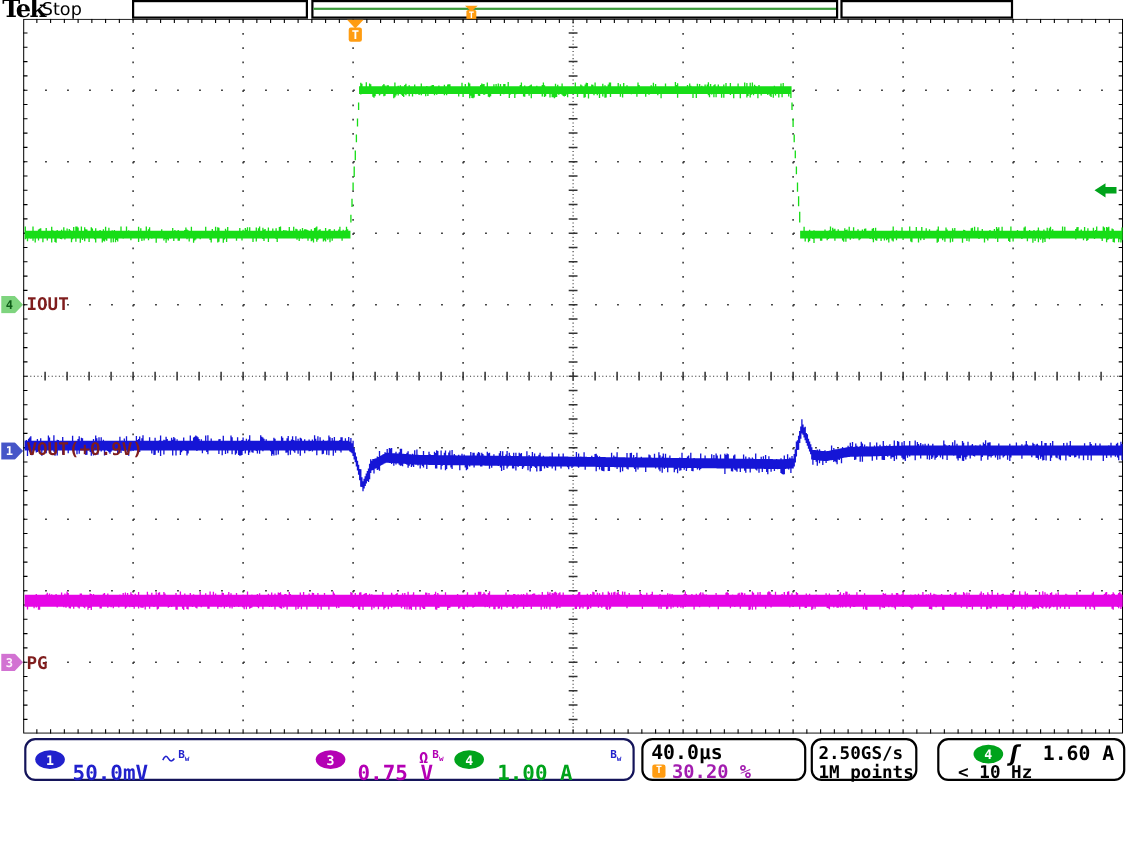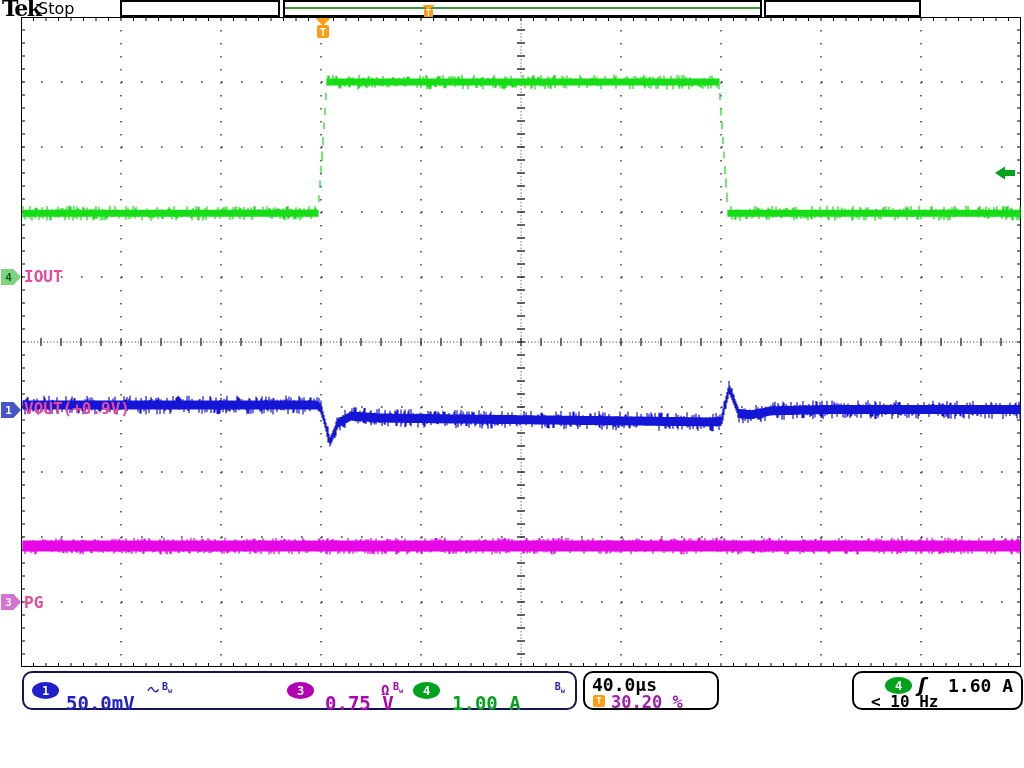--- a/index.html
+++ b/index.html
@@ -17,28 +17,28 @@
   
   #scope-svg{left:21px;top:17px;}
   
   .chmark{position:absolute;width:20px;height:16px;box-sizing:border-box;padding-right:5px;
           clip-path:polygon(0 0,62% 0,100% 50%,62% 100%,0 100%);
           display:flex;align-items:center;justify-content:center;
           font:700 11px "DejaVu Sans Mono",monospace;}
   #mark-ch4{left:1px;top:269px;background:#7ed47e;color:#0e5c18;}
   #mark-ch1{left:1px;top:402px;background:#4656c8;color:#fff;}
   #mark-ch3{left:1px;top:594px;background:#d272d2;color:#fdf2fd;}
-  .trace-label{position:absolute;font:700 16px "DejaVu Sans Mono",monospace;color:#ec4899;z-index:5;}
+  .trace-label{position:absolute;font:700 16px "DejaVu Sans Mono",monospace;color:#7f1d1d;z-index:5;}
   #label-iout{left:24px;top:267px;}
   #label-vout{left:24px;top:399px;}
   #label-pg{left:24px;top:593px;}
   
   .bbar-box{position:absolute;top:671px;height:39px;border:2px solid #000;border-radius:10px;background:#fff;box-sizing:border-box;}
   #vbox{left:22px;width:555px;border-color:#14145a;}
-  #tbox{left:583px;width:136px;}
+  #tbox{left:583px;width:150px;}
   #sbox{left:737px;width:97px;}
   #trbox{left:852px;width:171px;}
   .oval{position:absolute;width:27px;height:17px;border-radius:50%;color:#fff;top:9px;
         font:700 12px "DejaVu Sans Mono",monospace;display:flex;align-items:center;justify-content:center;}
   .rd{position:absolute;top:19px;font:700 19px "DejaVu Sans Mono",monospace;white-space:nowrap;}
   .c-ch1{color:#2121cc;} .c-ch3{color:#b400b4;} .c-ch4{color:#00a31b;text-align:right;}
   .bw{font:700 10px "DejaVu Sans Mono",monospace;}
   .bw sub{font-size:7px;}
   #t-icon{position:absolute;left:8px;top:22px;width:12px;height:12px;background:#ff9c11;border-radius:2px;
           color:#fff;font:700 9px "DejaVu Sans Mono",monospace;display:flex;align-items:center;justify-content:center;}
@@ -120,20 +120,24 @@
     <div class="rd c-ch4" style="left:428px;">1.00 A</div>
     <span class="abs bw c-ch1" style="right:10px;top:8px;"><span>B</span><sub>w</sub></span>
   </div>
 
   <div class="bbar-box" id="tbox">
     <div class="abs blk" style="left:7px;top:1px;font:700 18px 'DejaVu Sans Mono',monospace;">40.0µs</div>
     <div id="t-icon">T</div>
     <div class="abs" style="left:26px;top:19px;color:#a21caf;font:700 17px 'DejaVu Sans Mono',monospace;">30.20 %</div>
   </div>
 
+  <div class="bbar-box" id="sbox">
+    <div class="abs blk" style="left:5px;top:2px;font:700 16px 'DejaVu Sans Mono',monospace;">2.50GS/s</div>
+    <div class="abs blk" style="left:5px;top:19px;font:700 16px 'DejaVu Sans Mono',monospace;">1M points</div>
+  </div>
 
   <div class="bbar-box" id="trbox">
     <div class="oval" style="left:31px;top:4px;background:#00a31b;">4</div>
     <div class="abs blk" style="left:64px;top:0px;font:italic 700 20px 'DejaVu Sans',sans-serif;">ʃ</div>
     <div class="abs blk" style="right:8px;top:2px;font:700 18px 'DejaVu Sans Mono',monospace;margin-left:44px;">1.60 A</div>
     <div class="abs blk" style="left:17px;top:19px;font:700 16px 'DejaVu Sans Mono',monospace;">&lt; 10 Hz</div>
   </div>
 
 </div>
 

